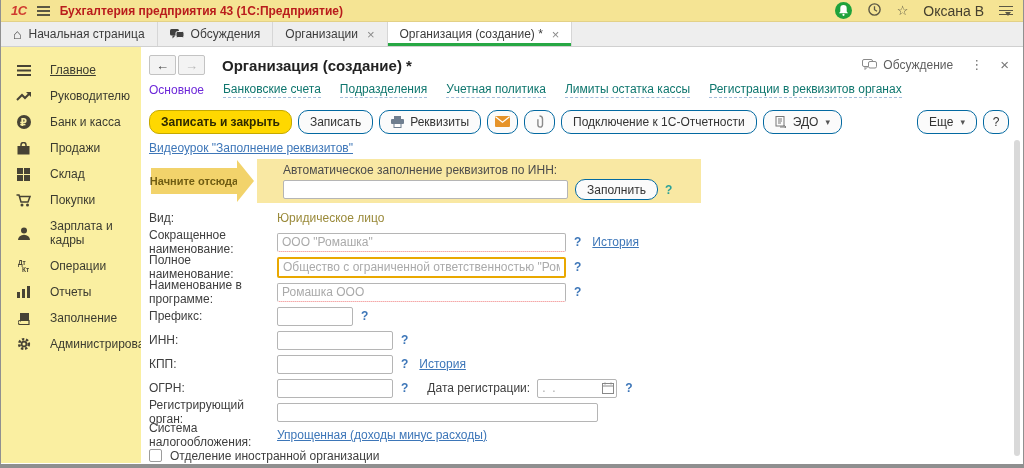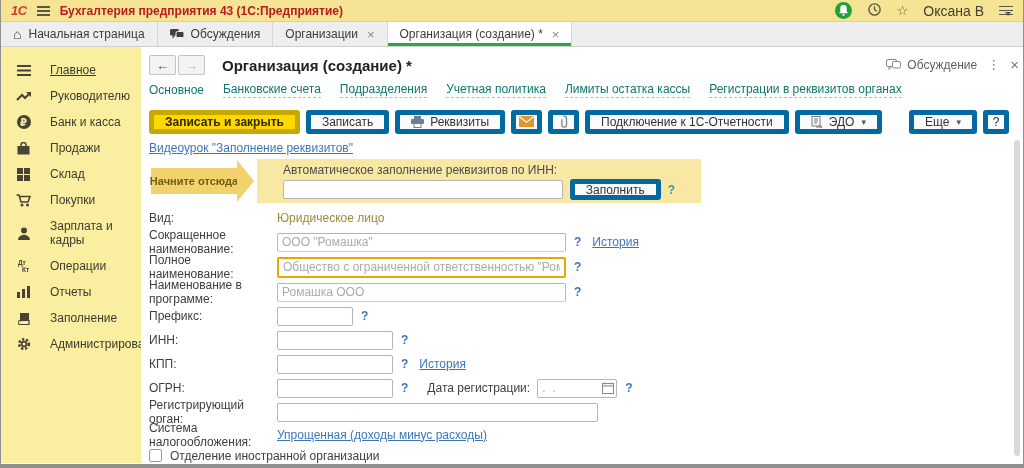--- a/index.html
+++ b/index.html
@@ -45,32 +45,32 @@
   .dtkt{display:flex; flex-direction:column; font-size:6.5px; font-weight:bold; color:#474335; line-height:7px;}
   .dtkt span:last-child{margin-left:4px;}
   .main{flex:1; position:relative; background:#fff; padding-left:8px;}
   
   .mc-header{margin-top:7px; height:22px; display:flex; align-items:center;}
   .navbtn{width:27px; height:20px; border:1px solid #c3c3c3; background:#f3f3f3; border-radius:2px;
     display:inline-flex; align-items:center; justify-content:center; font-size:13px; color:#444;}
   .navbtn.disabled{color:#b9b9b9;}
   .navbtn+.navbtn{margin-left:2px;}
   .mc-title{margin-left:17px; font-size:15px; font-weight:bold; color:#222;}
-  .mc-right{position:absolute; top:9px; right:4px; display:flex; align-items:center; gap:10px; color:#666;}
+  .mc-right{position:absolute; top:9px; right:14px; display:flex; align-items:center; gap:17px; color:#666;}
   .mc-right .disc{display:flex; align-items:center; gap:6px; font-size:12px; color:#5e5e5e;}
   .kebab{font-size:13px; color:#777;}
   .mc-close{font-size:15px; color:#777;}
   
   .form-tabs{margin-top:6px; height:16px; display:flex; gap:19px; align-items:center; font-size:12px;}
   .ftab{color:#0f766e; border-bottom:1px dashed #a5bedc; padding-bottom:1px; cursor:pointer;}
-  .ftab.active{color:#0f766e; border-bottom:none; cursor:default;}
+  .ftab.active{color:#6d28d9; border-bottom:none; cursor:default;}
   
   .toolbar{margin-top:11px; height:25px; display:flex; align-items:center; gap:6px;}
   .btn{height:24px; display:inline-flex; align-items:center; gap:6px; padding:0 11px;
-    background:#fbfbfb; border:5px solid #0369a1; border-radius:3px; font-size:12px; color:#333; cursor:pointer;}
+    background:#fbfbfb; border:1px solid #0369a1; border-radius:10px; font-size:12px; color:#333; cursor:pointer;}
   .btn-primary{background:#ffd800; border-color:#c5a900; font-weight:bold; color:#2e2a00;}
   .btn-icononly{width:31px; padding:0; justify-content:center;}
   .caret{font-size:9px; color:#555; margin-left:1px;}
   .tb2-right{margin-left:auto; margin-right:14px; display:flex; gap:6px;}
   .btn-q{width:26px; padding:0; justify-content:center;}
   
   a.link{color:#3d76b8; text-decoration:underline; cursor:pointer;}
   .video{margin-top:7px; height:13px; font-size:12px;}
   
   .inn-block{margin-top:5px; height:44px; display:flex; align-items:center;}

